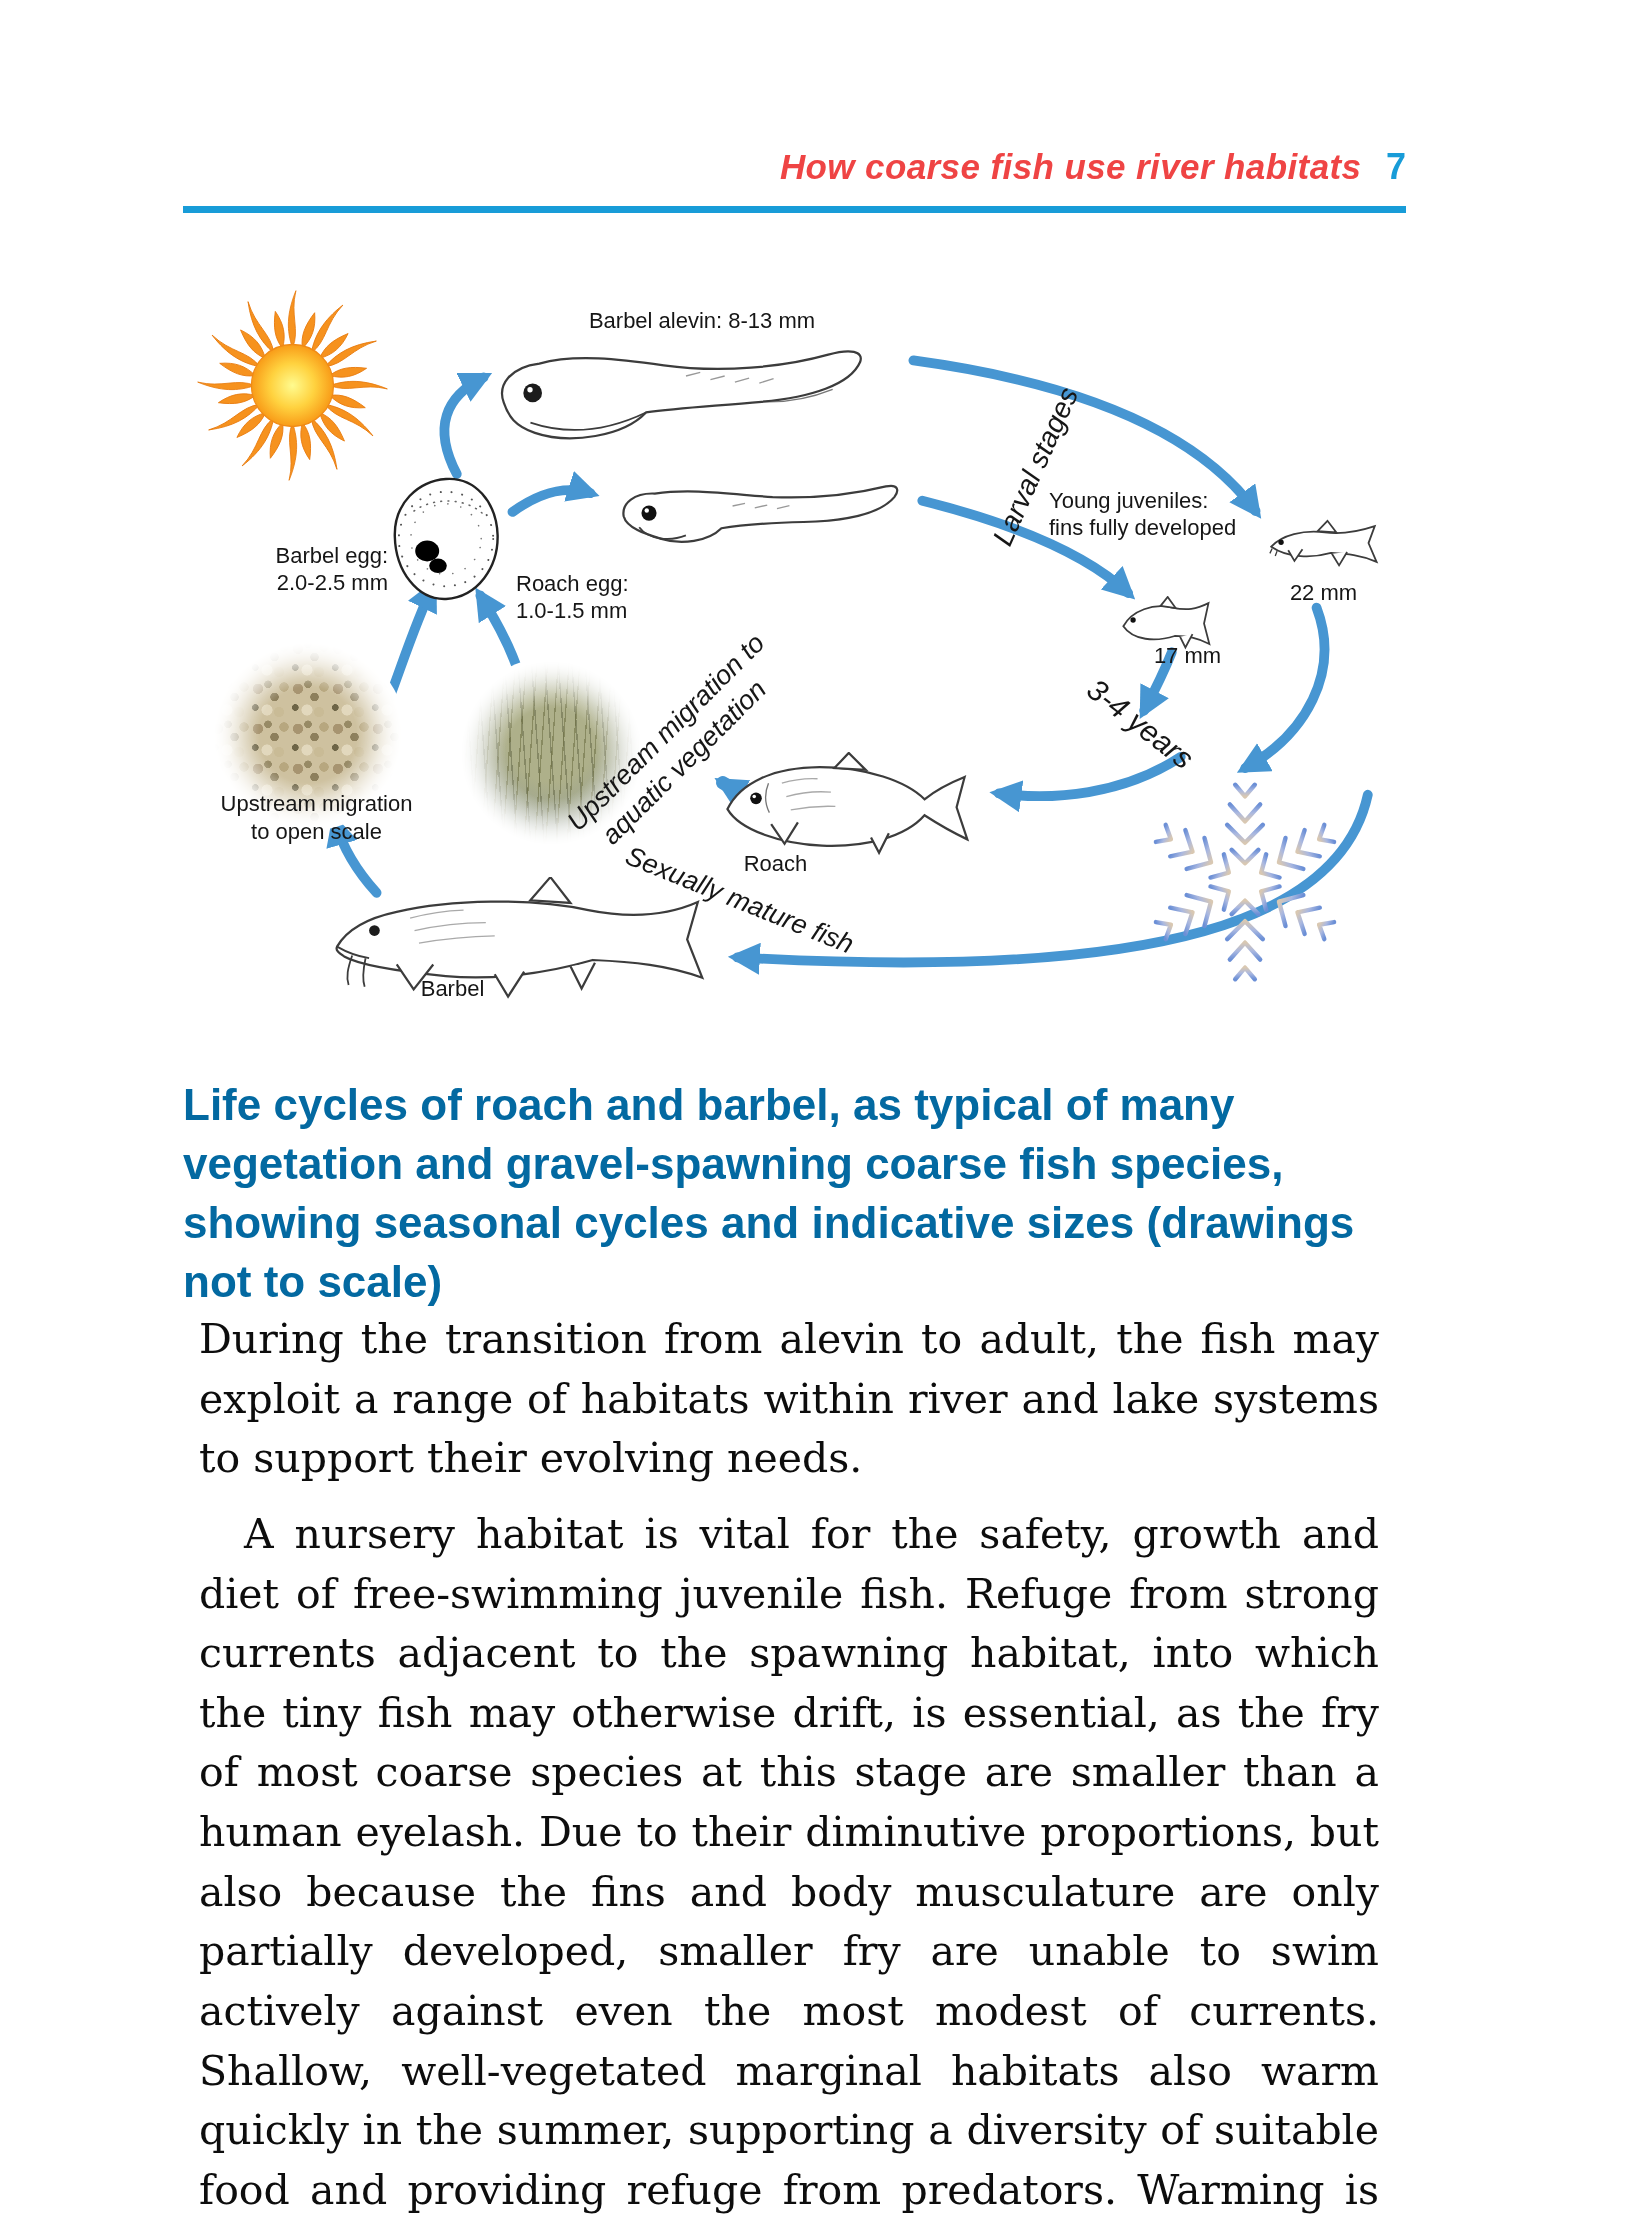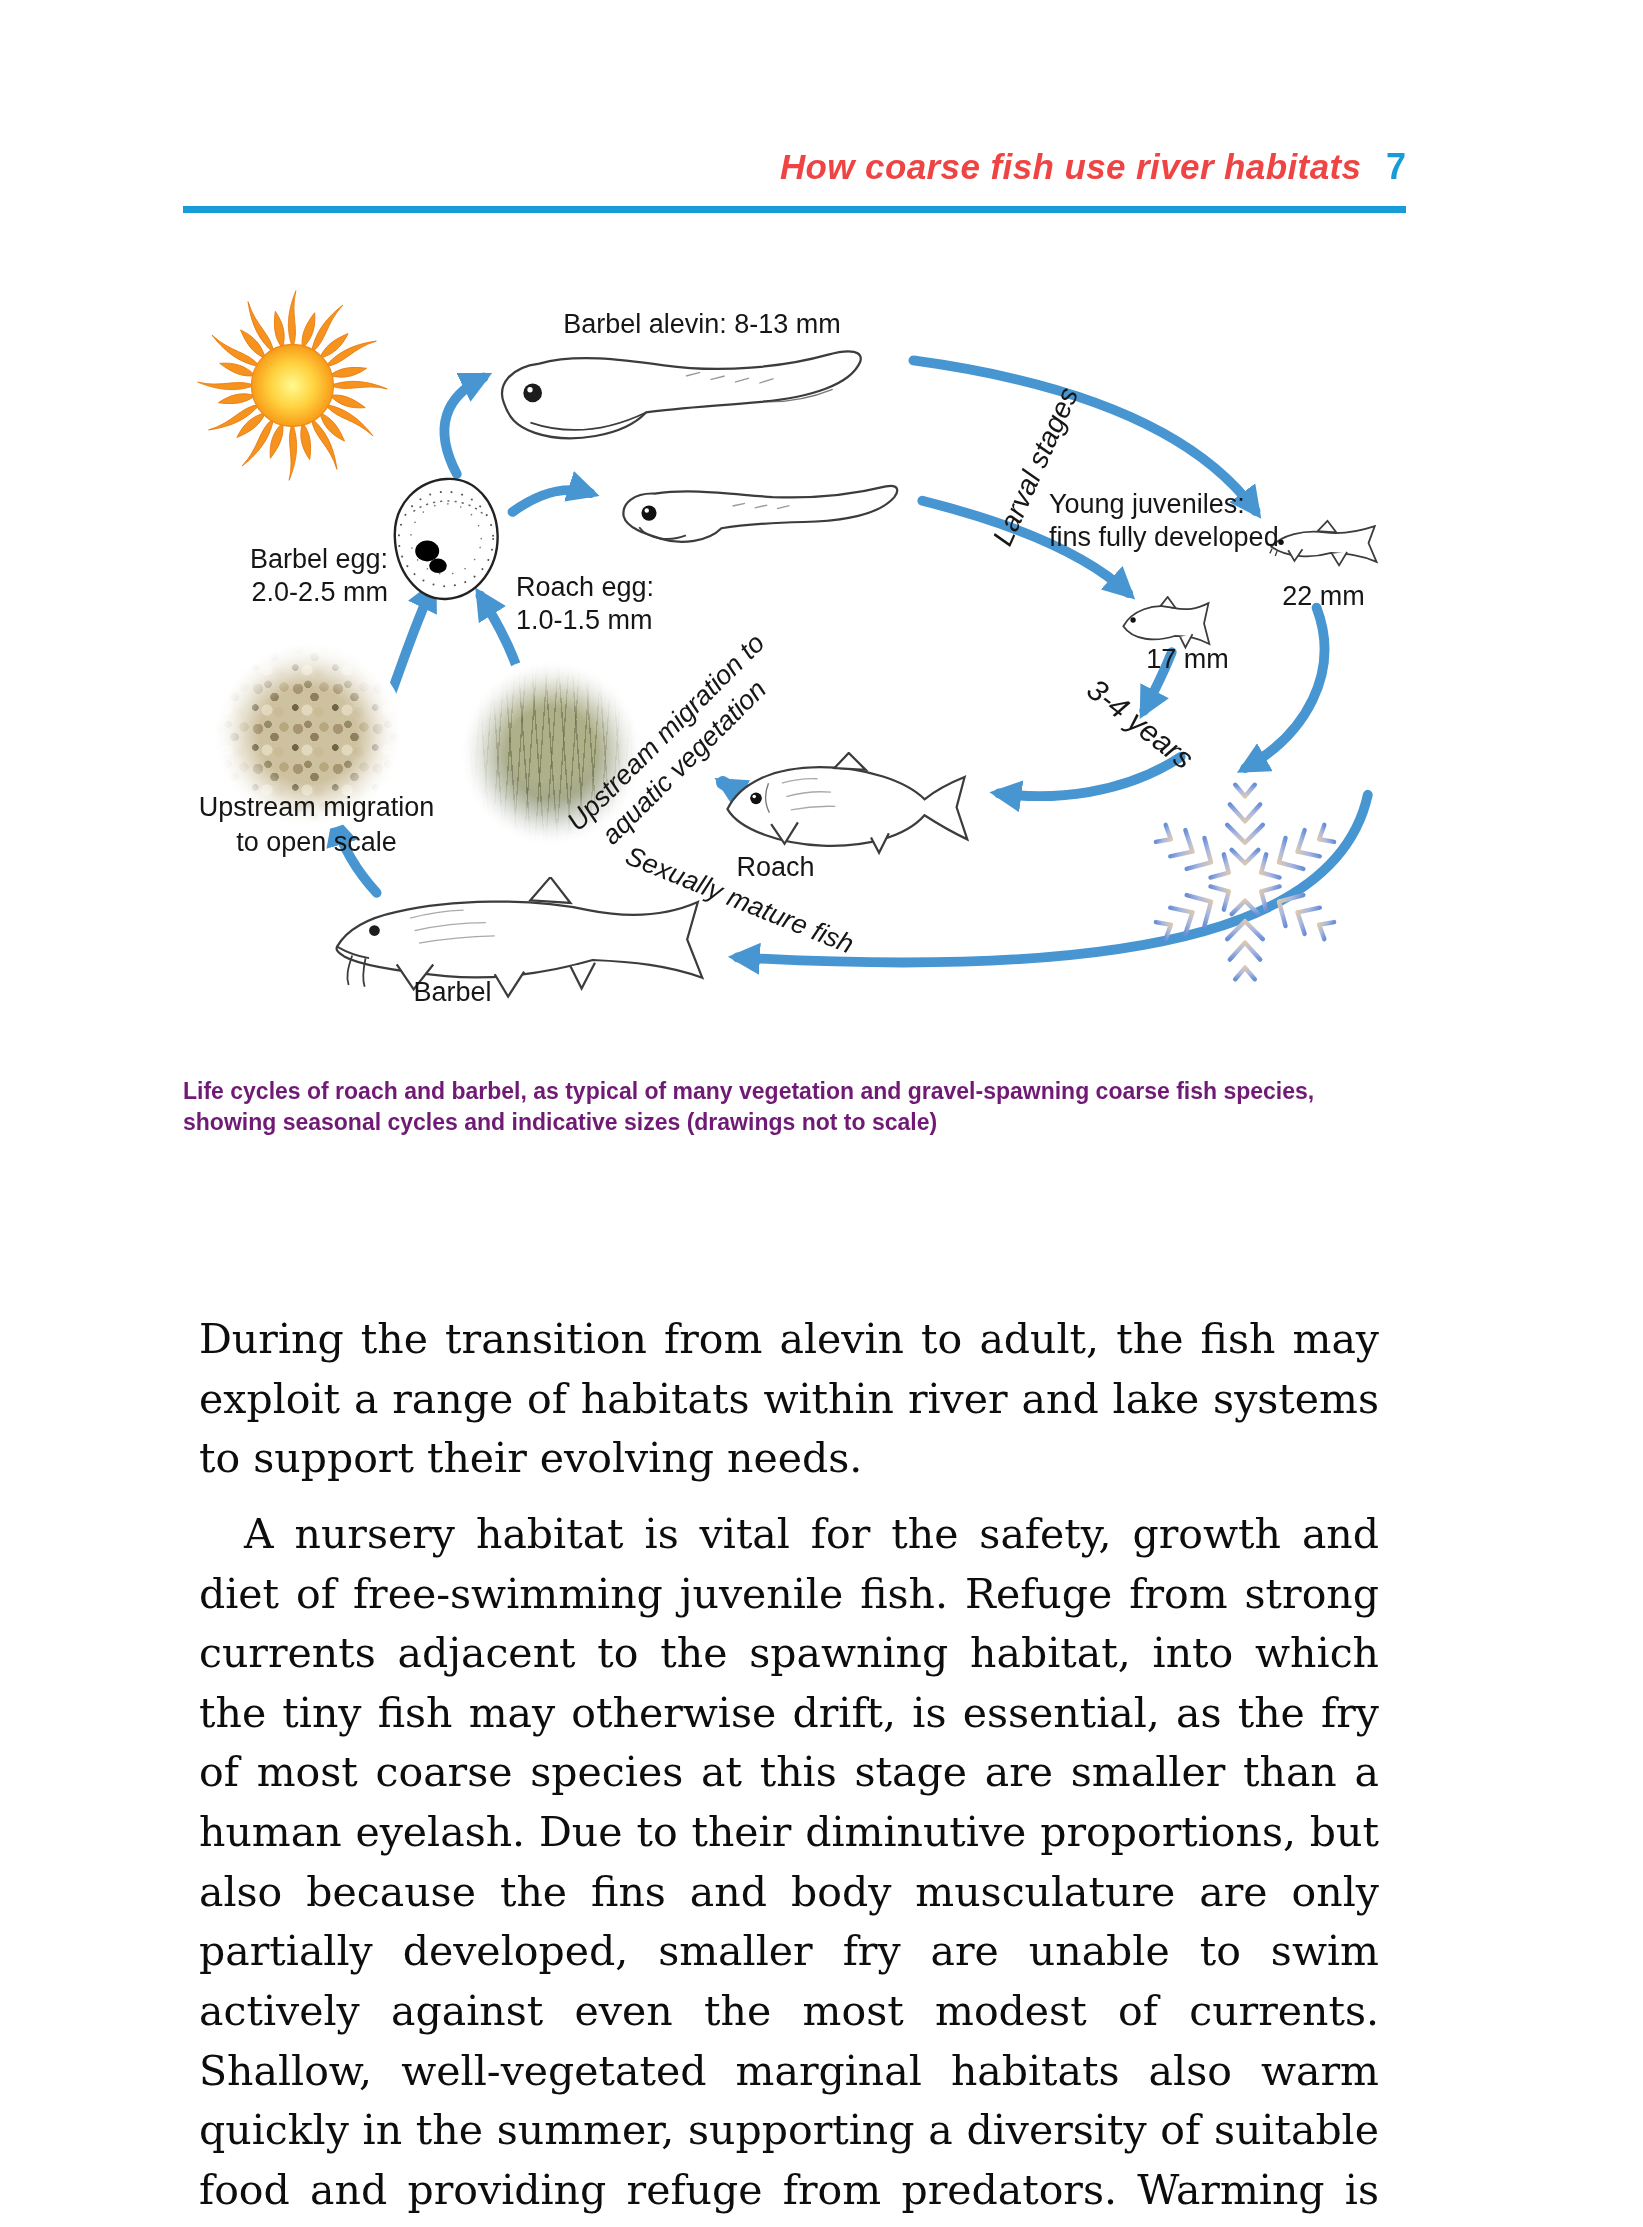--- a/index.html
+++ b/index.html
@@ -7,21 +7,21 @@
 
   
   .header-line{position:absolute;left:183px;top:147px;width:1223px;text-align:right;
     font-size:35px;line-height:1.1;white-space:nowrap;}
   .header-title{font-style:italic;font-weight:bold;color:#ef4444;letter-spacing:0.4px;}
   .page-number{font-weight:bold;color:#189cd8;font-size:36px;margin-left:24.5px;}
   .rule{position:absolute;left:183px;top:206px;width:1223px;height:6.7px;background:#189cd8;}
 
   
   .figure{position:absolute;left:165px;top:249px;width:1381px;height:802px;}
-  .lbl{position:absolute;font-size:27px;line-height:1.22;color:#161616;}
+  .lbl{position:absolute;font-size:22px;line-height:1.22;color:#161616;}
   .lbl.c{text-align:center;}
   .lbl.r{text-align:right;margin-top:36px;}
   .rot{font-style:italic;font-size:28.5px;white-space:nowrap;text-align:center;}
   .arrows{position:absolute;left:0;top:0;width:1381px;height:802px;}
   .photo{position:absolute;border-radius:50%;}
   .photo-gravel{left:45px;top:390px;width:196px;height:192px;
     background-color:#cec19f;
     background-image:
       radial-gradient(closest-side, rgba(255,255,255,0) 50%, #ffffff 97%),
       radial-gradient(circle at 8px 9.8px, #a79470 0 4.9px, transparent 5.3px),
@@ -39,21 +39,21 @@
     background-image:
       radial-gradient(closest-side, rgba(255,255,255,0) 48%, #ffffff 97%),
       repeating-linear-gradient(94deg, rgba(104,106,62,0) 0 4.5px, rgba(104,106,62,.55) 4.5px 5.8px, rgba(0,0,0,0) 5.8px 10.7px),
       repeating-linear-gradient(86deg, rgba(72,76,44,0) 0 6.2px, rgba(72,76,44,.4) 6.2px 7.6px, rgba(0,0,0,0) 7.6px 13.4px),
       radial-gradient(circle at 50% 42%, #aeb08a 0 30%, rgba(174,176,138,0) 62%);
     box-shadow: inset 0 0 31px 18px #ffffff;}
   .drawing{position:absolute;}
 
   
   .caption{position:absolute;left:183px;top:1076px;width:1223px;
-    font-weight:bold;font-size:23px;line-height:1.34;color:#701a75;}
+    font-weight:bold;font-size:44px;line-height:1.34;color:#0369a1;}
 
   
   .bodytext{position:absolute;left:183px;top:1294px;width:1212px;
     font-family:"DejaVu Serif","Liberation Serif",serif;font-size:41px;line-height:1.455;
     color:#0d0d0d;text-align:justify;}
   .bodytext p{margin:16px;}
   .bodytext p.indented{text-indent:45px;}
 </style>
 </head>
 <body>

